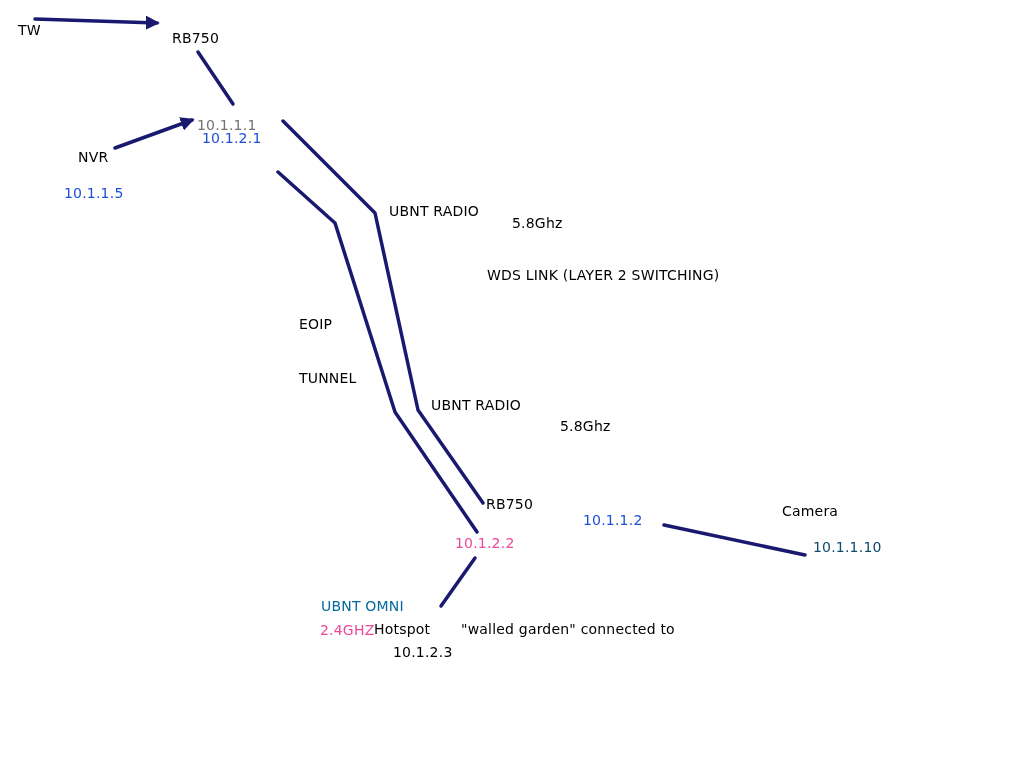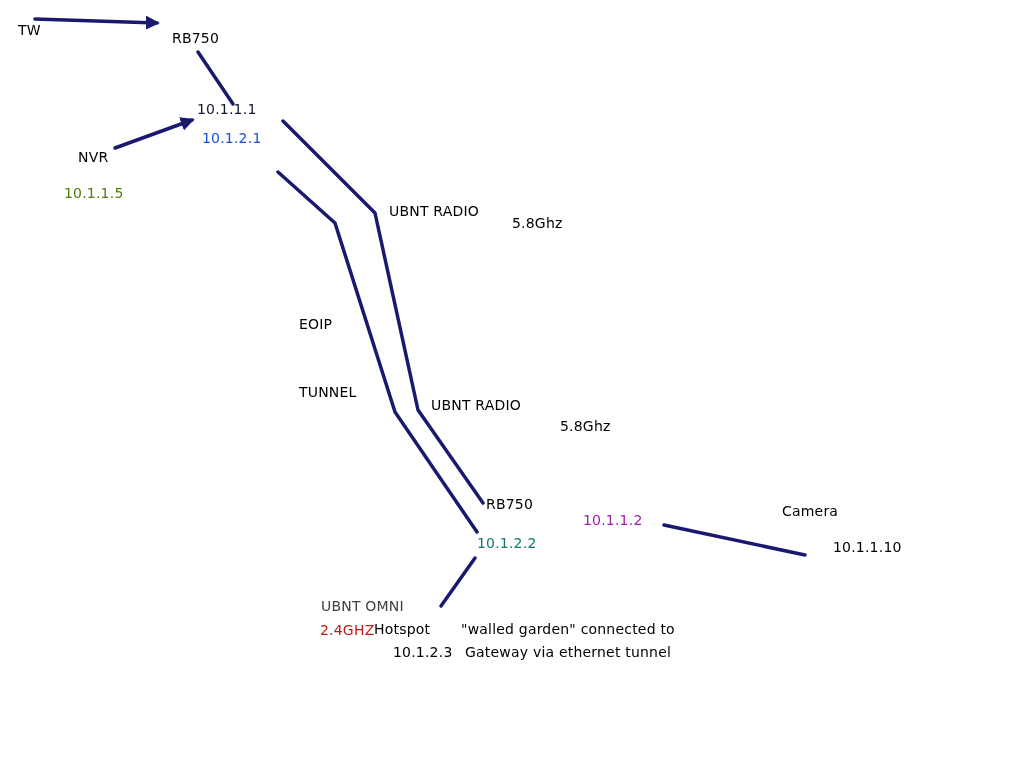--- a/index.html
+++ b/index.html
@@ -56,35 +56,35 @@
         <polyline points="115,148 192,120" fill="none" stroke="#191970" stroke-width="3.5" stroke-linecap="round" stroke-linejoin="round" marker-end="url(#arrowhead)"></polyline>
         <polyline points="283,121 375,213 418,410 483,503" fill="none" stroke="#191970" stroke-width="3.5" stroke-linecap="round" stroke-linejoin="round"></polyline>
         <polyline points="278,172 335,223 395,412 477,532" fill="none" stroke="#191970" stroke-width="3.5" stroke-linecap="round" stroke-linejoin="round"></polyline>
         <polyline points="475,558 441,606" fill="none" stroke="#191970" stroke-width="3.5" stroke-linecap="round" stroke-linejoin="round"></polyline>
         <polyline points="664,525 805,555" fill="none" stroke="#191970" stroke-width="3.5" stroke-linecap="round" stroke-linejoin="round"></polyline>
       </g>
   </svg>
   <div class="labels-layer">
       <div class="diagram-label" style="left: 18px; top: 25px; color: rgb(0, 0, 0);">TW</div>
       <div class="diagram-label" style="left: 172px; top: 33px; color: rgb(0, 0, 0);">RB750</div>
-      <div class="diagram-label" style="left: 197px; top: 104px; color: #0f172a;">10.1.1.1</div>
+      <div class="diagram-label" style="left: 197px; top: 120px; color: #737373;">10.1.1.1</div>
       <div class="diagram-label" style="left: 78px; top: 152px; color: rgb(0, 0, 0);">NVR</div>
       <div class="diagram-label" style="left: 202px; top: 133px; color: #1d4ed8;">10.1.2.1</div>
-      <div class="diagram-label" style="left: 64px; top: 188px; color: #4d7c0f;">10.1.1.5</div>
+      <div class="diagram-label" style="left: 64px; top: 188px; color: #1d4ed8;">10.1.1.5</div>
       <div class="diagram-label" style="left: 389px; top: 206px; color: rgb(0, 0, 0);">UBNT RADIO</div>
       <div class="diagram-label" style="left: 512px; top: 218px; color: rgb(0, 0, 0);">5.8Ghz</div>
+      <div class="diagram-label" style="left: 487px; top: 270px; color: rgb(0, 0, 0);">WDS LINK (LAYER 2 SWITCHING)</div>
       <div class="diagram-label" style="left: 299px; top: 319px; color: rgb(0, 0, 0);">EOIP</div>
-      <div class="diagram-label" style="left: 299px; top: 358px; color: rgb(0, 0, 0); margin-top: 26px;">TUNNEL</div>
+      <div class="diagram-label" style="left: 299px; top: 344px; color: rgb(0, 0, 0); margin-top: 26px;">TUNNEL</div>
       <div class="diagram-label" style="left: 431px; top: 400px; color: rgb(0, 0, 0);">UBNT RADIO</div>
       <div class="diagram-label" style="left: 560px; top: 421px; color: rgb(0, 0, 0);">5.8Ghz</div>
       <div class="diagram-label" style="left: 486px; top: 499px; color: rgb(0, 0, 0);">RB750</div>
-      <div class="diagram-label" style="left: 477px; top: 538px; color: #0f766e;">10.1.2.2</div>
-      <div class="diagram-label" style="left: 583px; top: 515px; color: #a21caf;">10.1.1.2</div>
+      <div class="diagram-label" style="left: 455px; top: 538px; color: #ec4899;">10.1.2.2</div>
+      <div class="diagram-label" style="left: 583px; top: 515px; color: #1d4ed8;">10.1.1.2</div>
       <div class="diagram-label" style="left: 782px; top: 506px; color: rgb(0, 0, 0);">Camera</div>
-      <div class="diagram-label" style="left: 813px; top: 542px; color: #000000; margin-left: 20px;">10.1.1.10</div>
-      <div class="diagram-label" style="left: 321px; top: 601px; color: #404040;">UBNT OMNI</div>
+      <div class="diagram-label" style="left: 813px; top: 542px; color: #0c4a6e;">10.1.1.10</div>
+      <div class="diagram-label" style="left: 321px; top: 601px; color: #0369a1;">UBNT OMNI</div>
       <div class="diagram-label" style="left: 374px; top: 613px; color: rgb(0, 0, 0); margin-top: 8px;">Hotspot</div>
-      <div class="diagram-label" style="left: 320px; top: 625px; color: #b91c1c;">2.4GHZ</div>
+      <div class="diagram-label" style="left: 320px; top: 625px; color: #ec4899;">2.4GHZ</div>
       <div class="diagram-label" style="left: 393px; top: 647px; color: rgb(0, 0, 0);">10.1.2.3</div>
       <div class="diagram-label" style="left: 461px; top: 624px; color: rgb(0, 0, 0);">"walled garden" connected to</div>
-      <div class="diagram-label" style="left: 465px; top: 647px; color: rgb(0, 0, 0);">Gateway via ethernet tunnel</div>
     </div>
 </div>
 
 </body></html>

